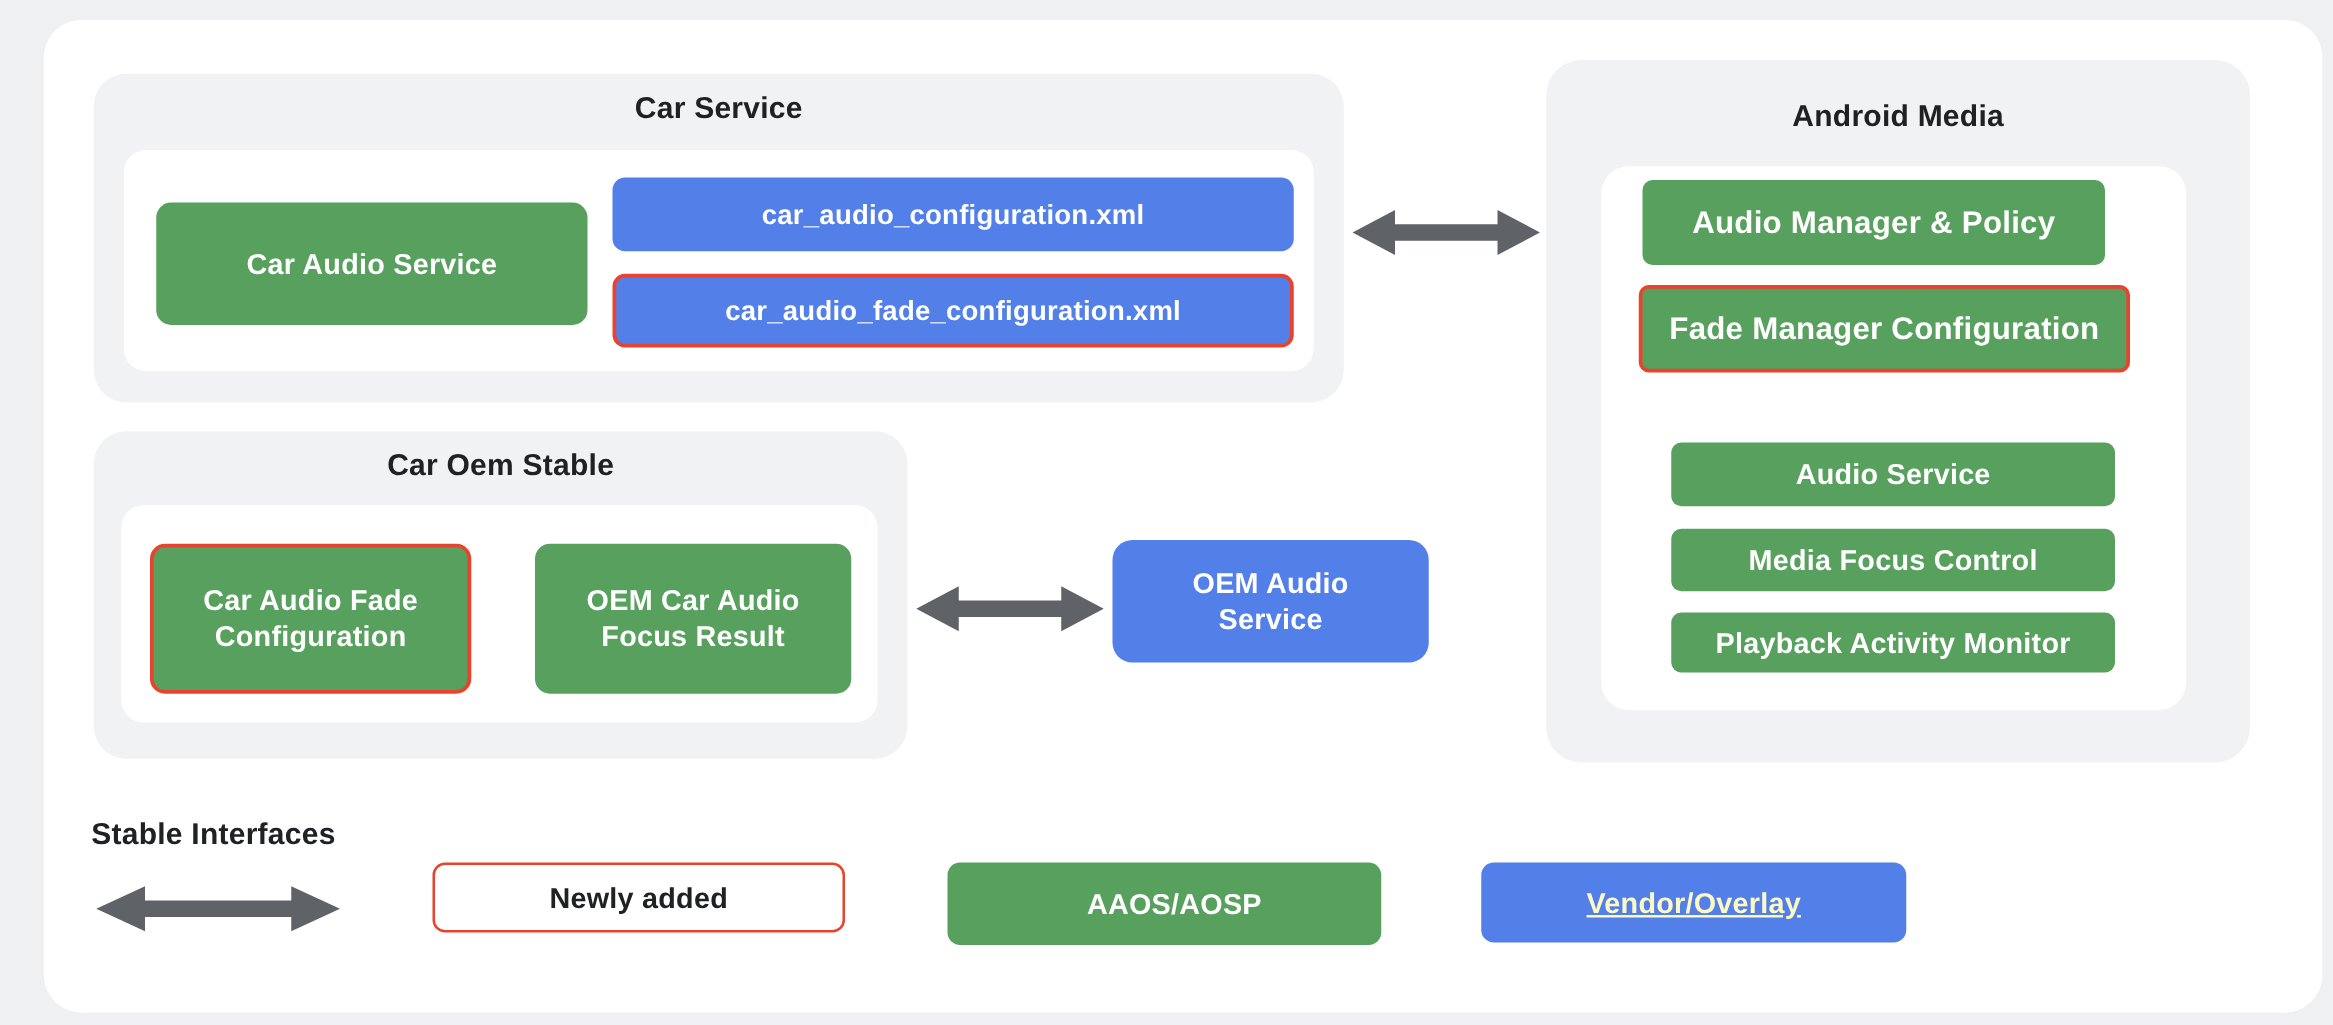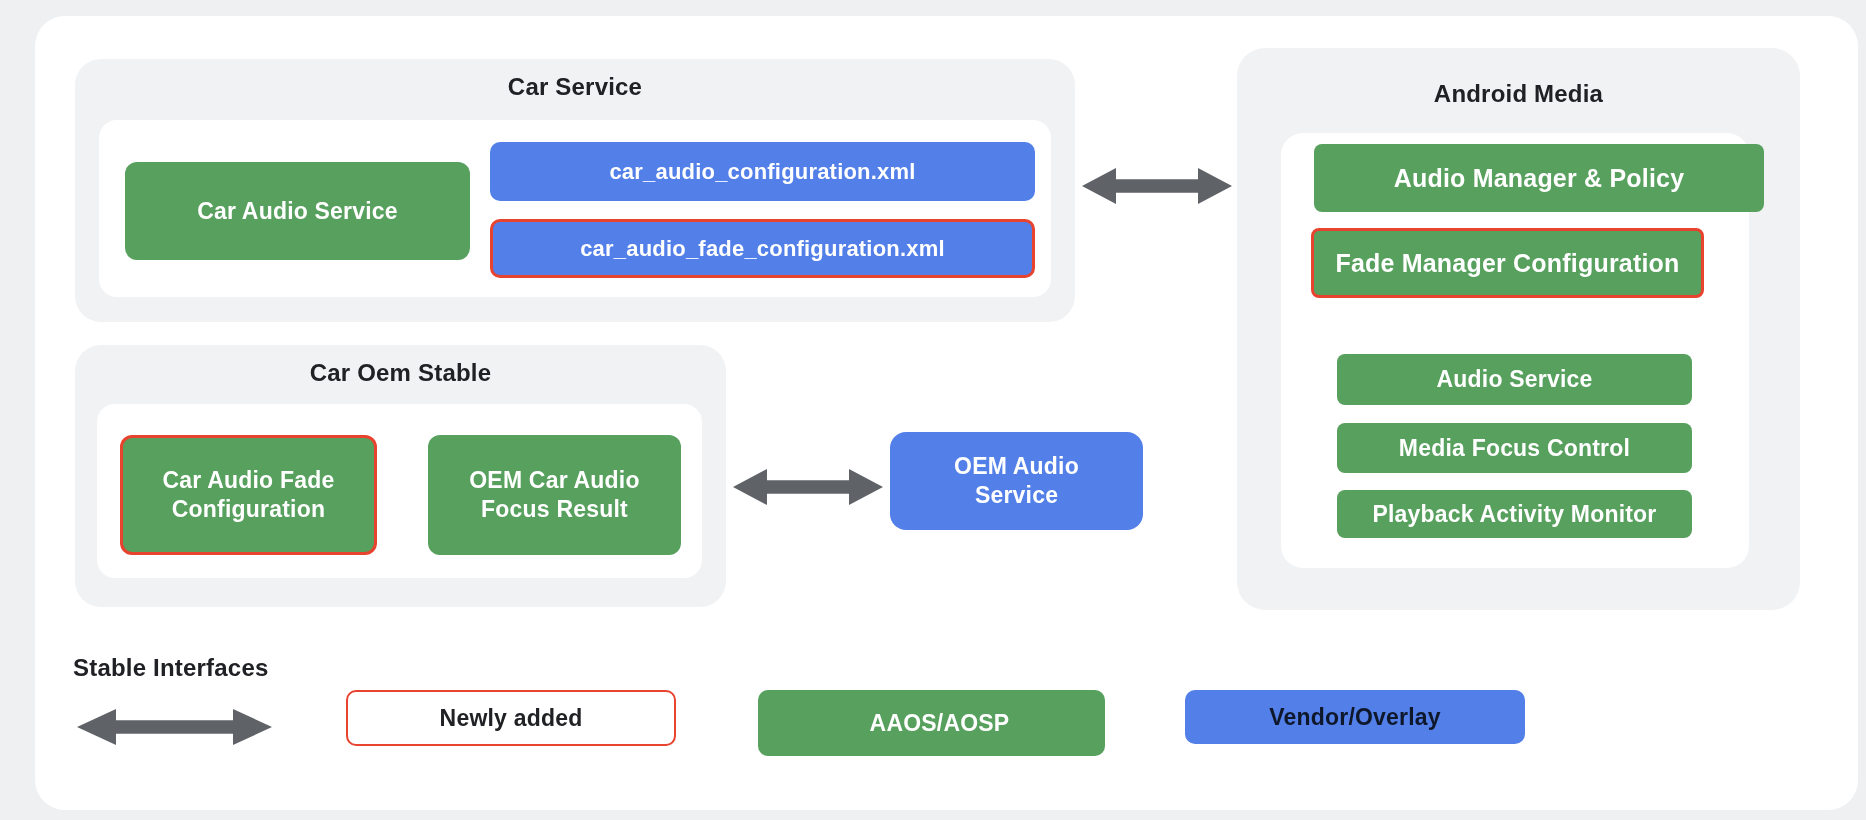--- a/index.html
+++ b/index.html
@@ -37,21 +37,21 @@
 
   <div class="arrow-icon" style="left:1082px;top:167px;width:150px;height:38px;">
     <svg viewBox="0 0 150 40" preserveAspectRatio="none">
         <path fill="#5f6368" d="M0 20 L34 1 L34 13 L116 13 L116 1 L150 20 L116 39 L116 27 L34 27 L34 39 Z"></path>
       </svg>
   </div>
 
   <div class="group" style="left:1237px;top:48px;width:563px;height:562px;border-radius:28px;"></div>
   <div class="group-title" style="left:1237px;top:81px;width:563px;">Android Media</div>
   <div class="panel r22" style="left:1281px;top:133px;width:468px;height:435px;"></div>
-  <div class="node green r8 fs25" style="left:1314px;top:144px;width:450px;height:68px;">Audio Manager &amp; Policy</div>
+  <div class="node green r8 fs25" style="left:1314px;top:144px;width:370px;height:68px;">Audio Manager &amp; Policy</div>
   <div class="node green r8 fs25 red-border" style="left:1311px;top:228px;width:393px;height:70px;">Fade Manager Configuration</div>
   <div class="node green r8 fs23" style="left:1337px;top:354px;width:355px;height:51px;">Audio Service</div>
   <div class="node green r8 fs23" style="left:1337px;top:423px;width:355px;height:50px;">Media Focus Control</div>
   <div class="node green r8 fs23" style="left:1337px;top:490px;width:355px;height:48px;">Playback Activity Monitor</div>
 
   <div class="group" style="left:75px;top:345px;width:651px;height:262px;"></div>
   <div class="group-title" style="left:75px;top:360px;width:651px;">Car Oem Stable</div>
   <div class="panel" style="left:97px;top:404px;width:605px;height:174px;"></div>
   <div class="node green r12 fs23 red-border" style="left:120px;top:435px;width:257px;height:120px;padding:16px 28px;">Car Audio Fade Configuration</div>
   <div class="node green r12 fs23" style="left:428px;top:435px;width:253px;height:120px;padding:0 26px;">OEM Car Audio Focus Result</div>
@@ -65,14 +65,14 @@
   <div class="node blue r16 fs23" style="left:890px;top:432px;width:253px;height:98px;padding:0 20px;">OEM Audio Service</div>
 
   <div class="legend-label" style="left:73px;top:654px;">Stable Interfaces</div>
   <div class="arrow-icon" style="left:77px;top:708px;width:195px;height:38px;">
     <svg viewBox="0 0 150 40" preserveAspectRatio="none">
         <path fill="#5f6368" d="M0 20 L30 1 L30 13 L120 13 L120 1 L150 20 L120 39 L120 27 L30 27 L30 39 Z"></path>
       </svg>
   </div>
   <div class="legend-box legend-newly" style="left:346px;top:690px;width:330px;height:56px;">Newly added</div>
   <div class="legend-box green" style="left:758px;top:690px;width:347px;height:66px;color:#ffffff;padding-left:16px;">AAOS/AOSP</div>
-  <div class="legend-box blue" style="left:1185px;top:690px;width:340px;height:54px;color:#0f172a;">Vendor/Overlay</div>
+  <div class="legend-box blue" style="left:1185px;top:690px;width:340px;height:64px;color:#fef9c3;text-decoration:underline;">Vendor/Overlay</div>
 </div>
 
 </body></html>

